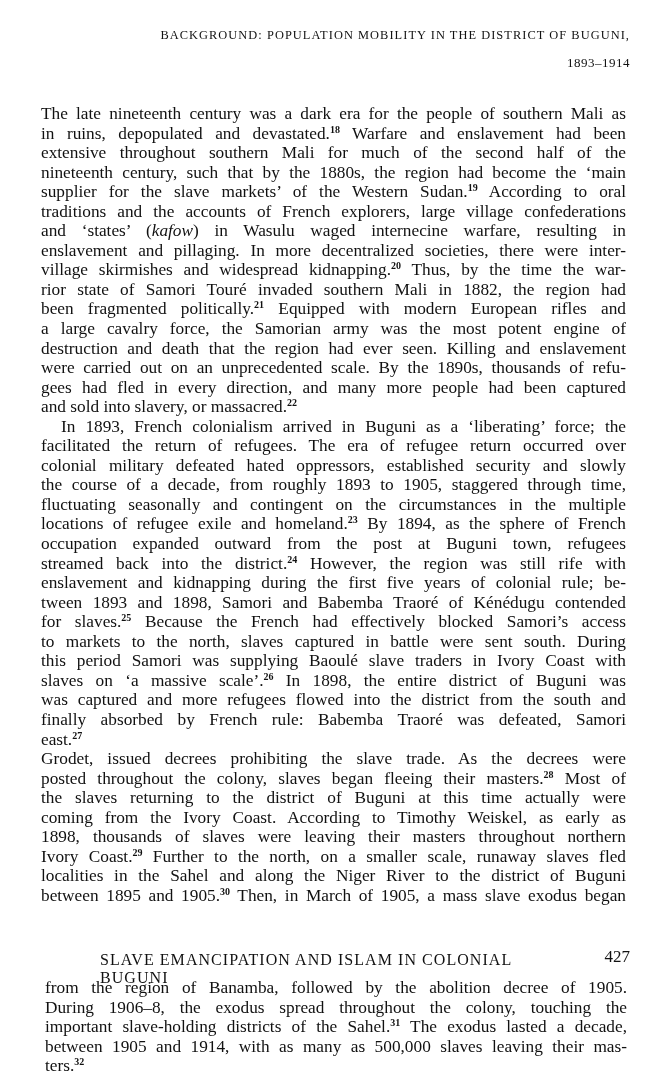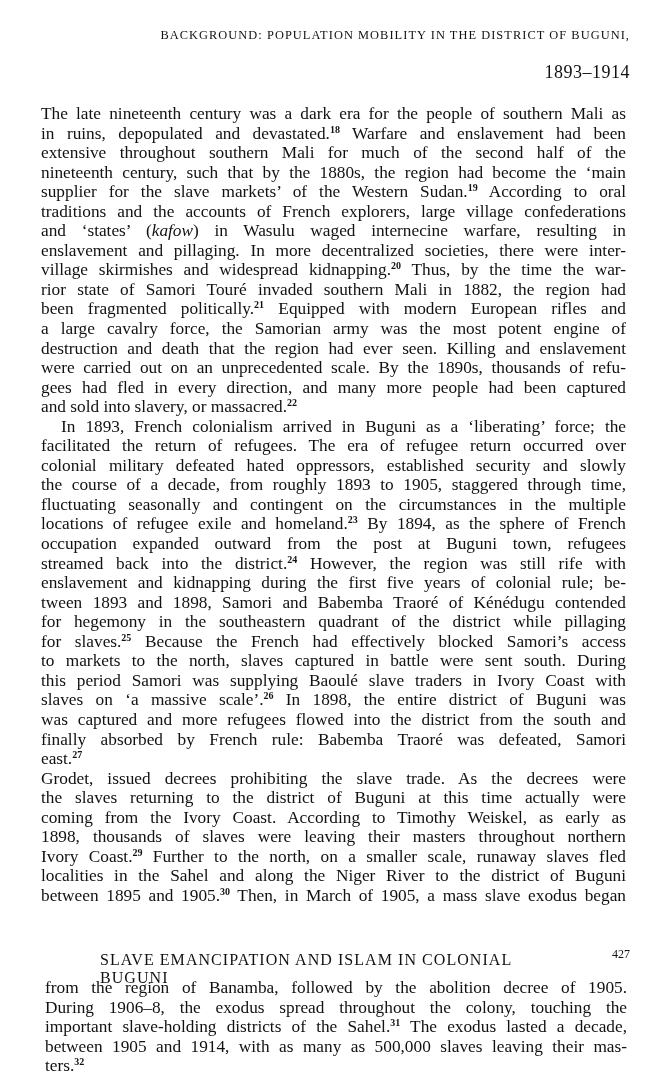--- a/index.html
+++ b/index.html
@@ -1,38 +1,38 @@
 <!DOCTYPE html>
 <html><head>
 <meta charset="utf-8">
 <style>
   html, body { margin: 0; padding: 0; background: #ffffff; }
   body { width: 660px; height: 1076px; position: relative; overflow: hidden; color: #111; font-family: "Liberation Serif", "DejaVu Serif", serif; }
   .heading {
     position: absolute; left: 30px; width: 600px; top: 26px;
     text-align: right; font-size: 12.4px; letter-spacing: 1.05px; line-height: 18px;
   }
-  .heading .line2 { display: block; font-size: 18px; letter-spacing: 0.5px; margin-top: 19px; }
+  .heading .line2 { display: block; font-size: 13px; letter-spacing: 0.5px; margin-top: 10px; }
   .block {
     position: absolute; left: 41px; width: 585px;
     font-size: 17.3px; line-height: 19.55px; text-align: justify;
   }
   .block .ln { display: block; white-space: nowrap; height: 19.55px; }
   .block .ln.j { text-align-last: justify; text-align: justify; white-space: normal; overflow: hidden; }
   .block .ln.ind { padding-left: 20px; }
   sup { font-size: 10px; line-height: 0; vertical-align: 6px; font-weight: bold; }
   .top-block { top: 104px; }
   .bottom-block { top: 978px; left: 45px; width: 582px; }
   .running-head {
     position: absolute; top: 951px; left: 100px; width: 440px;
     font-size: 16px; letter-spacing: 1.05px;
   }
   .page-number {
     position: absolute; top: 947px; left: 596px; width: 34px; text-align: right;
-    font-size: 12px;
+    font-size: 17px;
   }
 </style>
 </head>
 <body>
 
 <div class="heading">
   <span>BACKGROUND: POPULATION MOBILITY IN THE DISTRICT OF BUGUNI,</span>
   <span class="line2">1893–1914</span>
 </div>
 
@@ -56,29 +56,29 @@
     <span class="ln j ind"><span>In 1893, French colonialism arrived in Buguni as a ‘liberating’ force; the</span></span>
     <span class="ln j"><span>facilitated the return of refugees. The era of refugee return occurred over</span></span>
     <span class="ln j"><span>colonial military defeated hated oppressors, established security and slowly</span></span>
     <span class="ln j"><span>the course of a decade, from roughly 1893 to 1905, staggered through time,</span></span>
     <span class="ln j"><span>fluctuating seasonally and contingent on the circumstances in the multiple</span></span>
     <span class="ln j"><span>locations of refugee exile and homeland.</span><sup>23</sup><span> By 1894, as the sphere of French</span></span>
     <span class="ln j"><span>occupation expanded outward from the post at Buguni town, refugees</span></span>
     <span class="ln j"><span>streamed back into the district.</span><sup>24</sup><span> However, the region was still rife with</span></span>
     <span class="ln j"><span>enslavement and kidnapping during the first five years of colonial rule; be-</span></span>
     <span class="ln j"><span>tween 1893 and 1898, Samori and Babemba Traoré of Kénédugu contended</span></span>
-    <span class="ln j"><span>for hegemony in the southeastern quadrant of the district while pillaging</span></span>
     <span class="ln j"><span>for slaves.</span><sup>25</sup><span> Because the French had effectively blocked Samori’s access</span></span>
     <span class="ln j"><span>to markets to the north, slaves captured in battle were sent south. During</span></span>
     <span class="ln j"><span>this period Samori was supplying Baoulé slave traders in Ivory Coast with</span></span>
     <span class="ln j"><span>slaves on ‘a massive scale’.</span><sup>26</sup><span> In 1898, the entire district of Buguni was</span></span>
     <span class="ln j"><span>was captured and more refugees flowed into the district from the south and</span></span>
     <span class="ln j"><span>finally absorbed by French rule: Babemba Traoré was defeated, Samori</span></span>
     <span class="ln"><span>east.</span><sup>27</sup></span>
     <span class="ln j"><span>Grodet, issued decrees prohibiting the slave trade. As the decrees were</span></span>
+    <span class="ln j"><span>posted throughout the colony, slaves began fleeing their masters.</span><sup>28</sup><span> Most of</span></span>
     <span class="ln j"><span>the slaves returning to the district of Buguni at this time actually were</span></span>
     <span class="ln j"><span>coming from the Ivory Coast. According to Timothy Weiskel, as early as</span></span>
     <span class="ln j"><span>1898, thousands of slaves were leaving their masters throughout northern</span></span>
     <span class="ln j"><span>Ivory Coast.</span><sup>29</sup><span> Further to the north, on a smaller scale, runaway slaves fled</span></span>
     <span class="ln j"><span>localities in the Sahel and along the Niger River to the district of Buguni</span></span>
     <span class="ln j"><span>between 1895 and 1905.</span><sup>30</sup><span> Then, in March of 1905, a mass slave exodus began</span></span>
   </div>
 
 <div class="running-head">SLAVE EMANCIPATION AND ISLAM IN COLONIAL BUGUNI</div>
 <div class="page-number">427</div>

